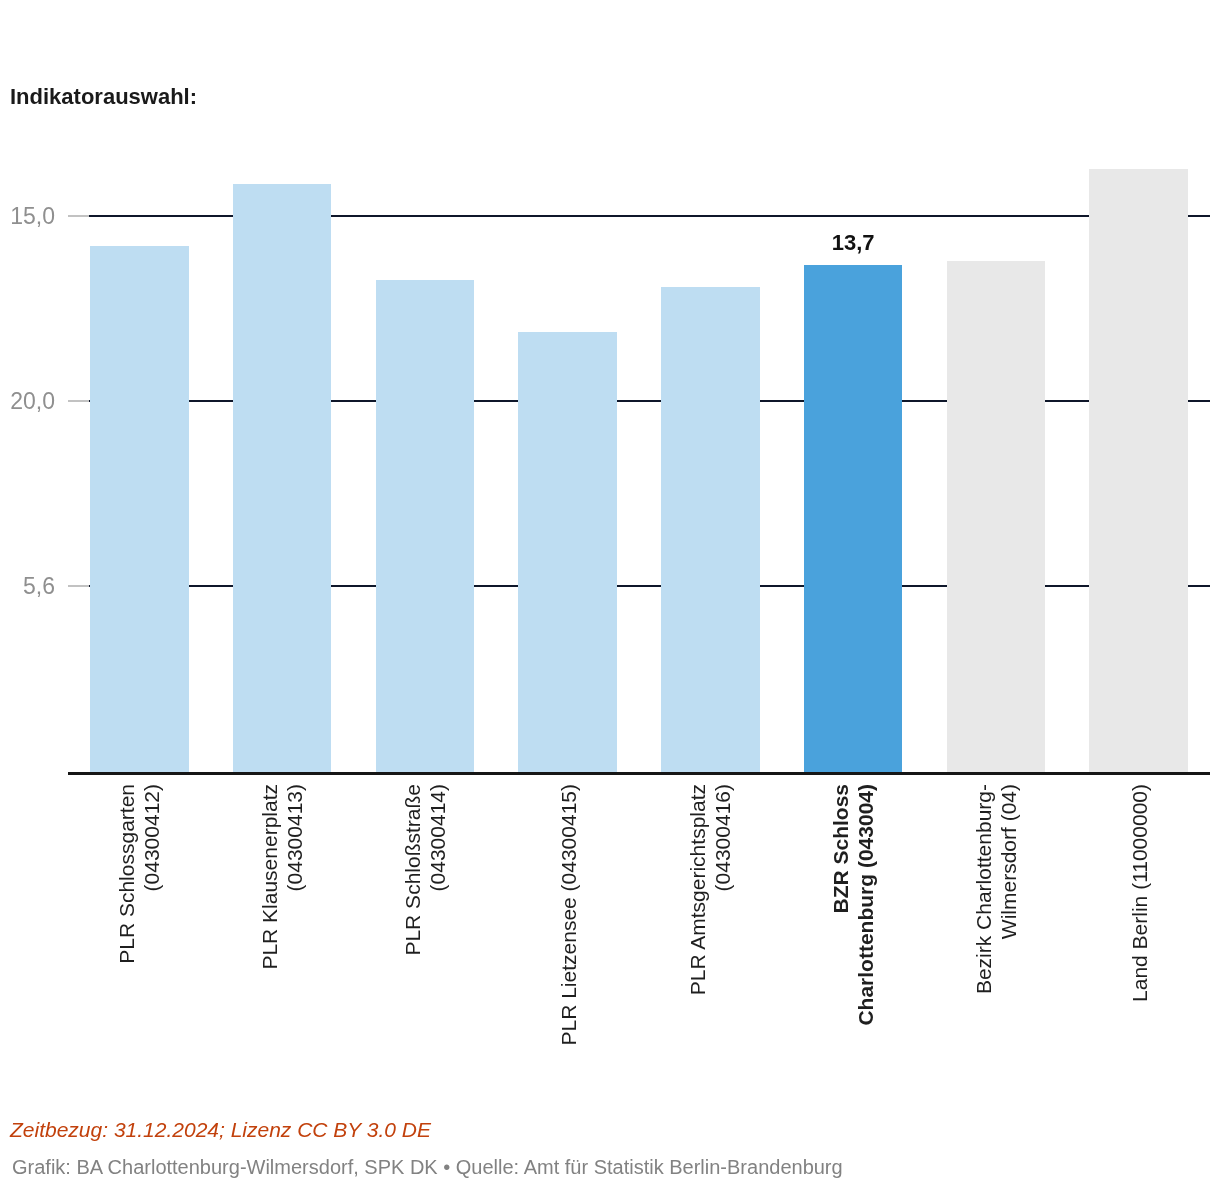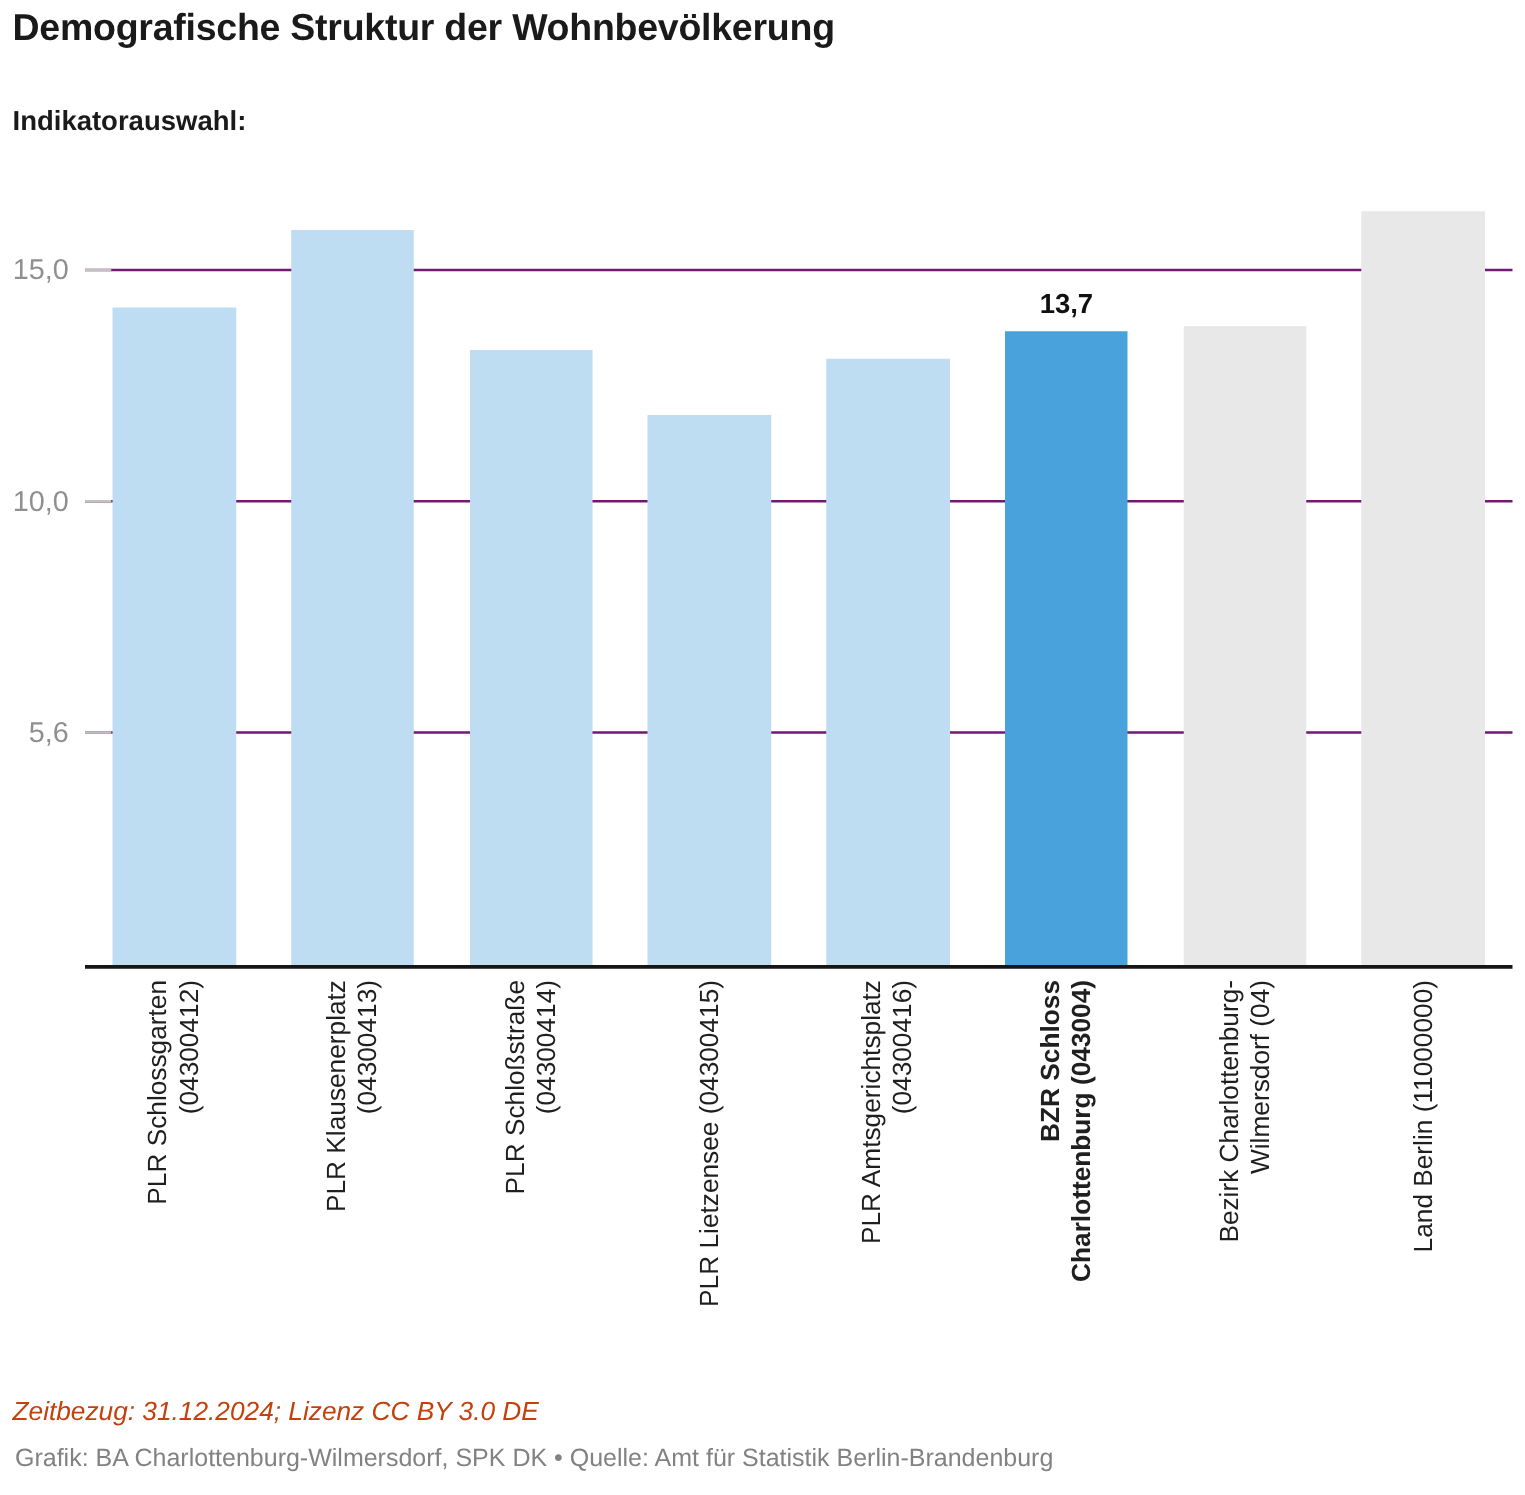--- a/index.html
+++ b/index.html
@@ -2,21 +2,21 @@
 <html><head>
 <meta charset="utf-8">
 <style>
   html,body{margin:0;padding:0;background:#fff;}
   .page{position:relative;width:1220px;height:1196px;background:#fff;overflow:hidden;
         font-family:"Liberation Sans",sans-serif;}
   .title{position:absolute;left:10px;top:6px;font-size:30px;font-weight:700;color:#1a1a1a;letter-spacing:-0.2px;}
   .subtitle{position:absolute;left:10px;top:84px;font-size:22px;font-weight:700;color:#1a1a1a;text-align:right;}
 
   .chart{position:absolute;left:68px;top:155px;width:1142px;height:617px;border-bottom:3px solid #161616;}
-  .gridline{position:absolute;left:0;right:0;height:2px;background:#701a75;}
+  .gridline{position:absolute;left:0;right:0;height:2px;background:#0f172a;}
   .gridline .stub{position:absolute;left:0;top:0;width:21px;height:2px;background:#c2c2c2;}
   .gridline .ylab{position:absolute;right:calc(100% + 13px);top:50%;transform:translateY(-50%);
                   font-size:23px;color:#8f8f8f;white-space:nowrap;}
   .bars{position:absolute;left:0;top:0;width:100%;height:100%;display:flex;align-items:flex-end;}
   .slot{flex:1 1 0;height:100%;position:relative;display:flex;align-items:flex-end;justify-content:center;text-align:right;}
   .bar{width:69%;height:0;}
   .bar-value-label{position:absolute;left:50%;transform:translateX(-50%);font-size:22px;font-weight:700;
                    color:#111;white-space:nowrap;}
 
   .xlabels{position:absolute;left:68px;top:784px;width:1142px;height:330px;display:flex;}
@@ -28,32 +28,31 @@
   .xlabel.bold{font-weight:700;}
 
   .footer-line1{position:absolute;left:10px;top:1118px;font-size:21px;font-style:italic;color:#c2410c;}
   .footer-line2{position:absolute;left:12px;top:1156px;font-size:20px;color:#828282;}
 </style>
 </head>
 <body>
 
 <div class="page">
 
-  <div class="title">Demografische Struktur der Wohnbevölkerung</div>
   <div class="subtitle">Indikatorauswahl:</div>
 
   <div class="chart">
 
     <div class="gridline" style="bottom: 29.994%;">
       <div class="stub"></div>
       <div class="ylab">5,6</div>
     </div>
     <div class="gridline" style="bottom: 59.988%;">
       <div class="stub"></div>
-      <div class="ylab">10,0</div>
+      <div class="ylab">20,0</div>
     </div>
     <div class="gridline" style="bottom: 89.982%;">
       <div class="stub"></div>
       <div class="ylab">15,0</div>
     </div>
 
     <div class="bars">
       <div class="slot">
         <div class="bar" style="height: 85.183%; background: rgb(190, 221, 242);"></div>
       </div>

